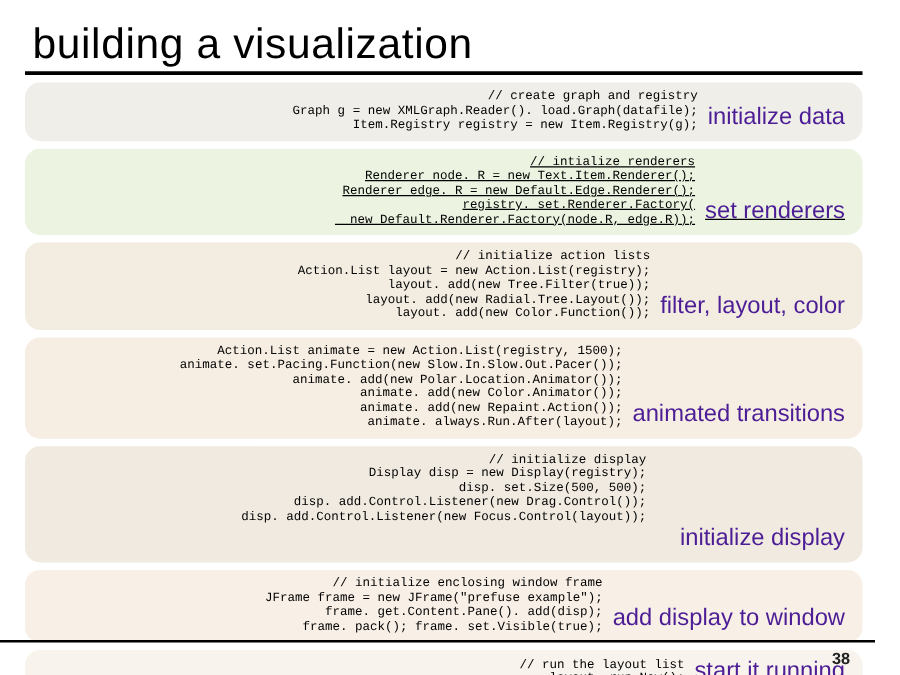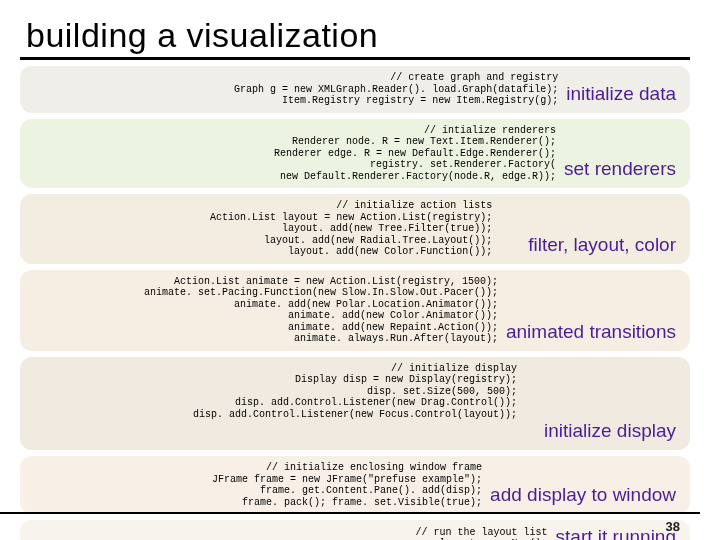--- a/index.html
+++ b/index.html
@@ -53,22 +53,22 @@
   .label {
     font-size: 19px;
     color: #4c1d95;
     text-align: right;
     padding-left: 8px;
     white-space: nowrap;
     align-self: flex-end;
     padding-bottom: 2px;
   }
   .bg0 { background: #efeee9; }
-  .bg1 { background: #ecf4e1; }
-  .bg2 { background: #f2ece1; gap: 28px; }
+  .bg1 { background: #ecf4e1; text-decoration: underline; }
+  .bg2 { background: #f2ece1; }
   .bg3 { background: #f6eee3; }
   .bg4 { background: #f0eae0; flex-direction: column; }
   .bg5 { background: #f8f0e7; }
   .bg6 { background: #f8f4ed; }
   .footer-line {
     position: absolute;
     left: 0;
     right: 0;
     bottom: 26px;
     height: 2px;

